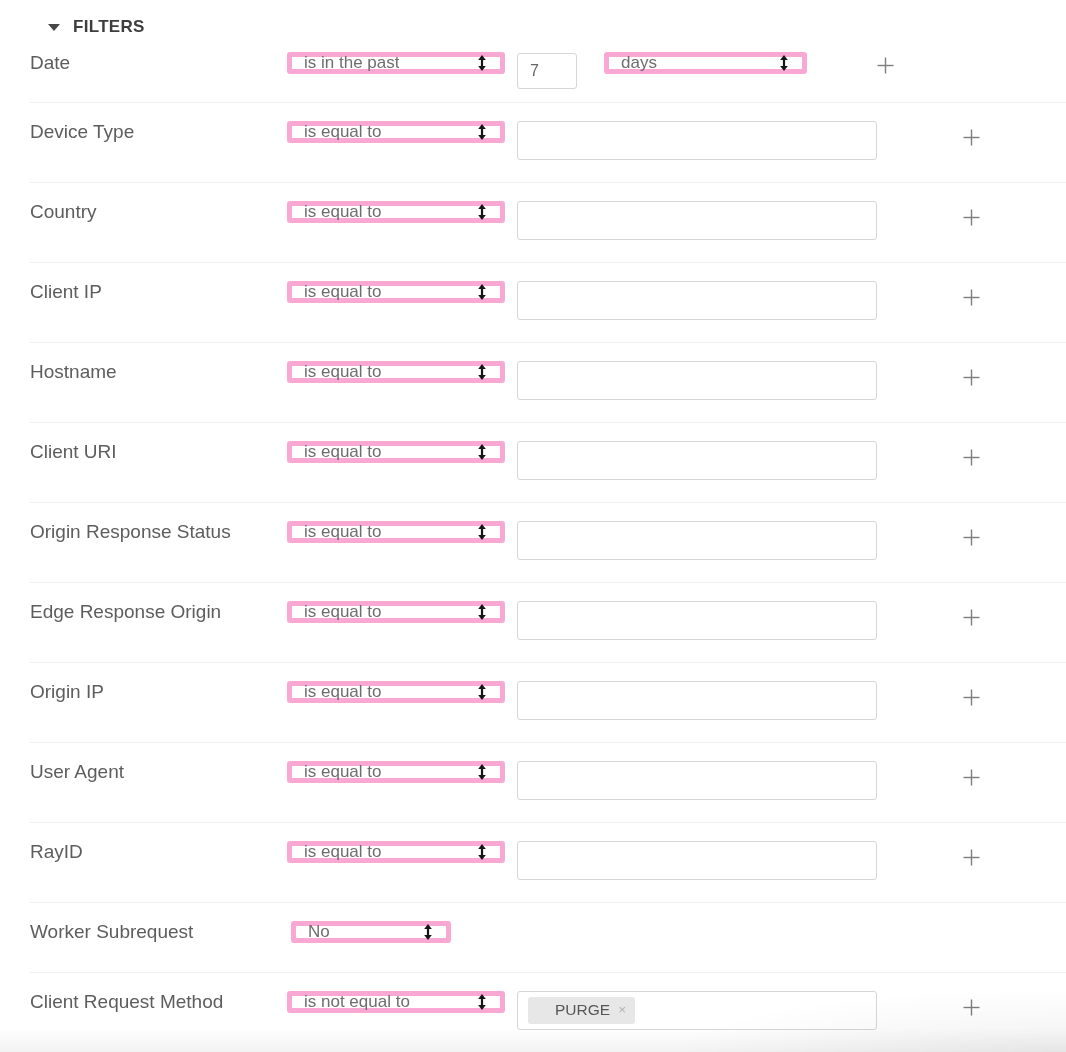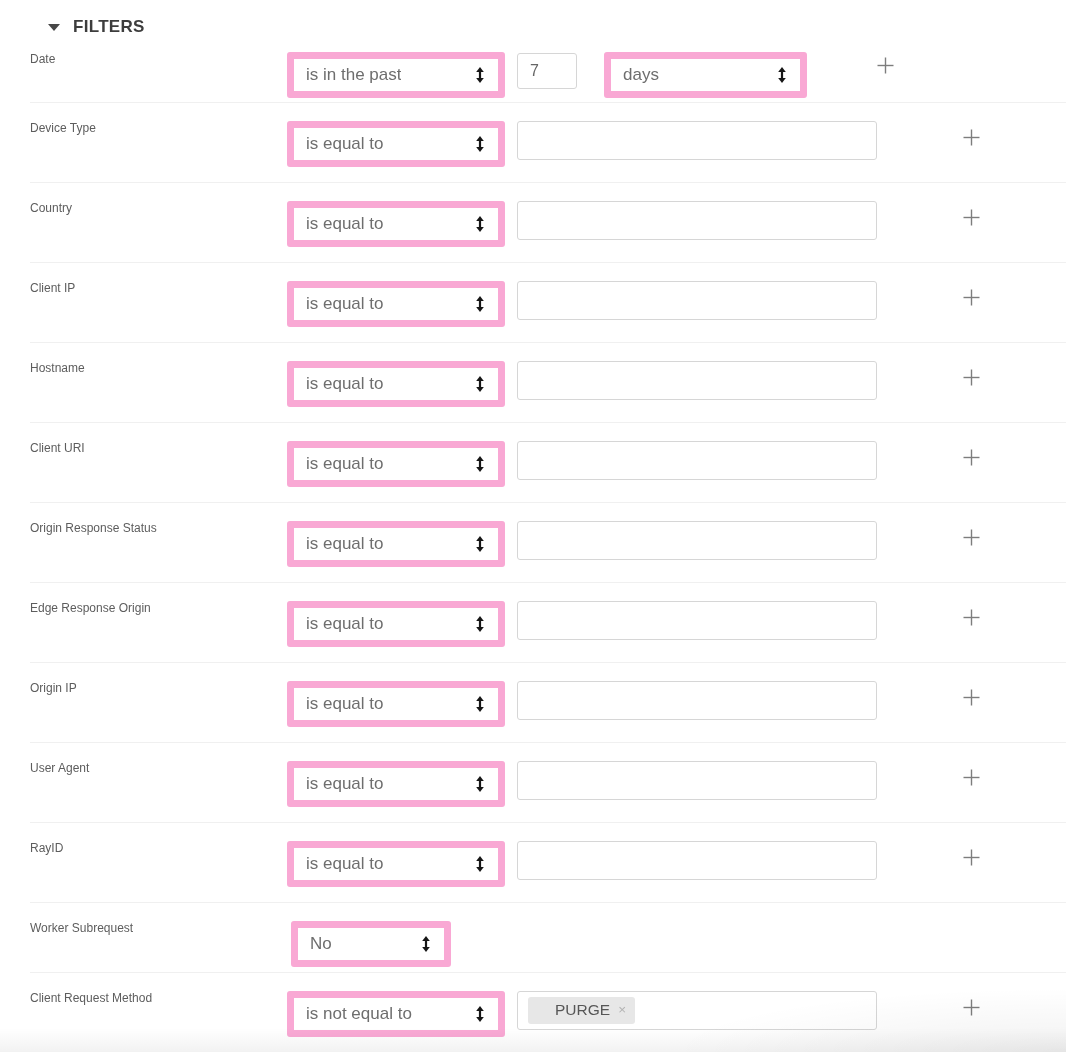--- a/index.html
+++ b/index.html
@@ -34,28 +34,28 @@
   .row::after {
     content:""; position:absolute; left:30px; right:0; bottom:0;
     border-bottom:1px solid #f0f0f0;
   }
   .row-date   { height:63px; padding-top:12px; }
   .row-worker { height:70px; }
   .row-method { height:79px; }
   .row-method::after { display:none; }
 
   .row-label {
-    width:257px; font-size:12px; color:#5d5d5d; line-height:1.2;
+    width:257px; font-size:19px; color:#5d5d5d; line-height:1.2;
     flex:none;
   }
 
   
   .sel {
-    box-sizing:border-box; height:46px;
-    border:7px solid #f9a8d4; border-radius:3px; background:#fff;
+    box-sizing:border-box; height:22px;
+    border:5px solid #f9a8d4; border-radius:3px; background:#fff;
     display:flex; align-items:center;
     padding:0 13px 0 12px;
     font-size:17px; color:#6e6e6e; cursor:pointer; flex:none;
   }
   .sel-op   { width:218px; }
   .sel-unit { width:203px; margin-left:27px; }
   .sel-val  { width:160px; margin-left:4px; }
   .sel .stepper { margin-left:auto; display:flex; flex:none; }
   .sel .txt { white-space:nowrap; overflow:hidden; }
 

